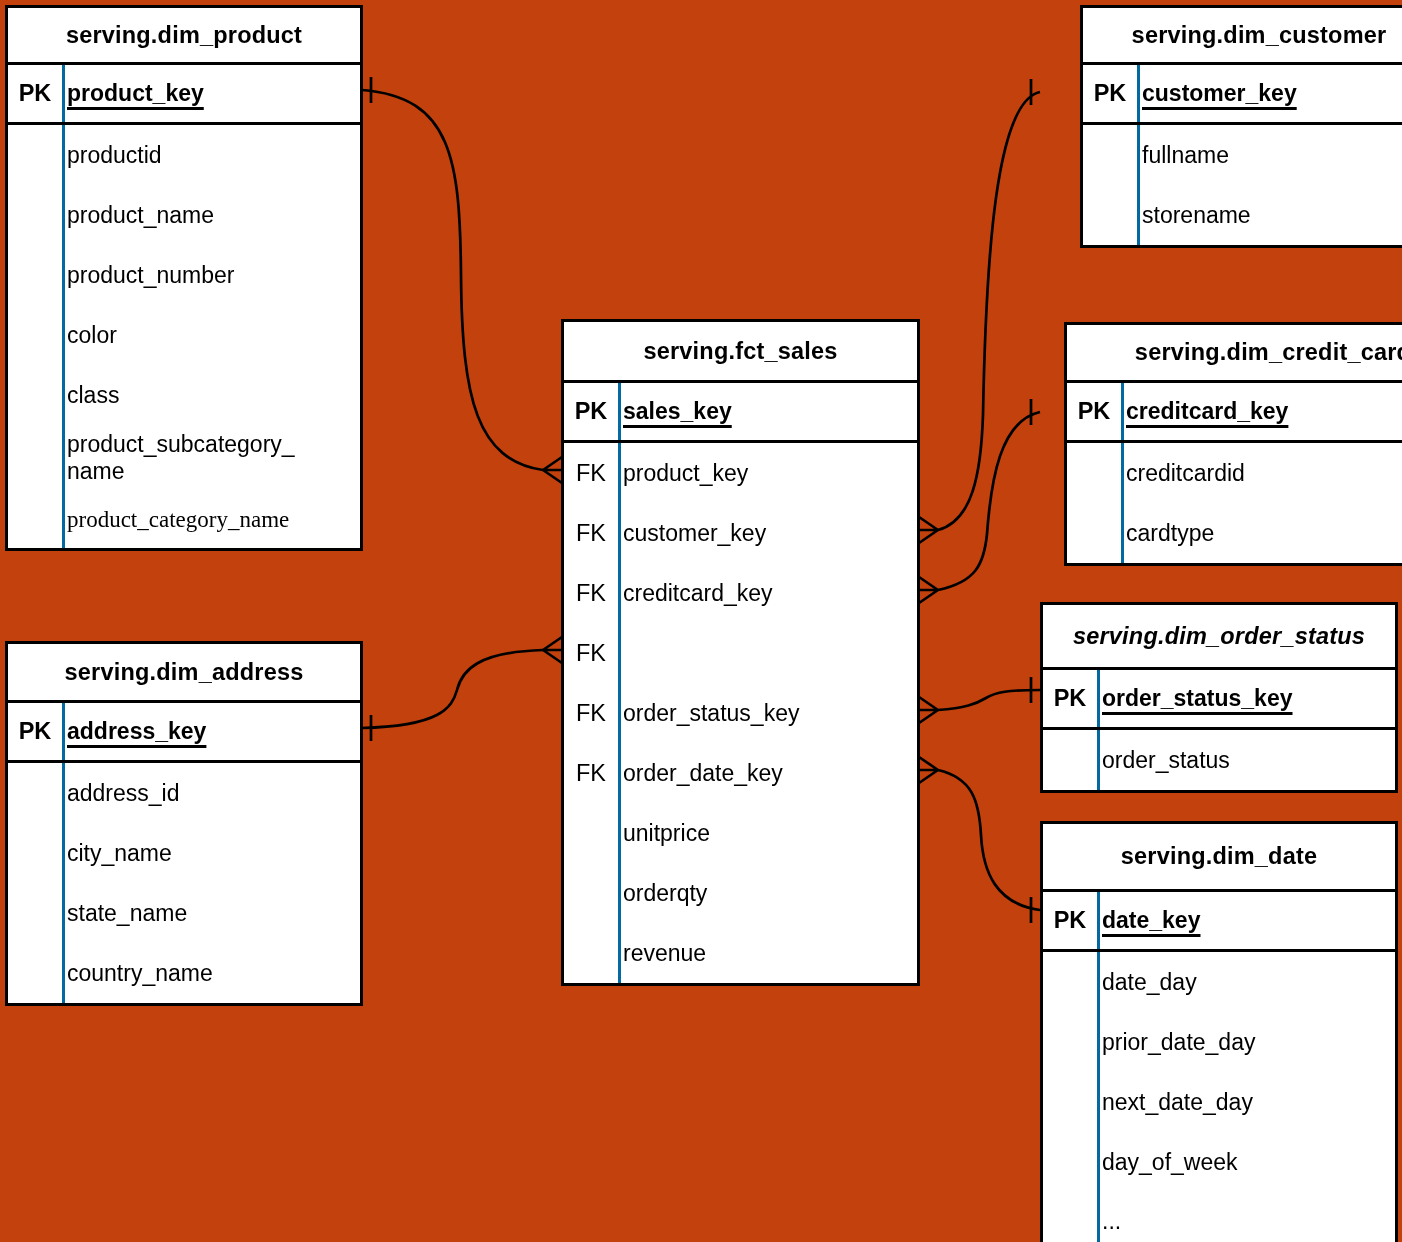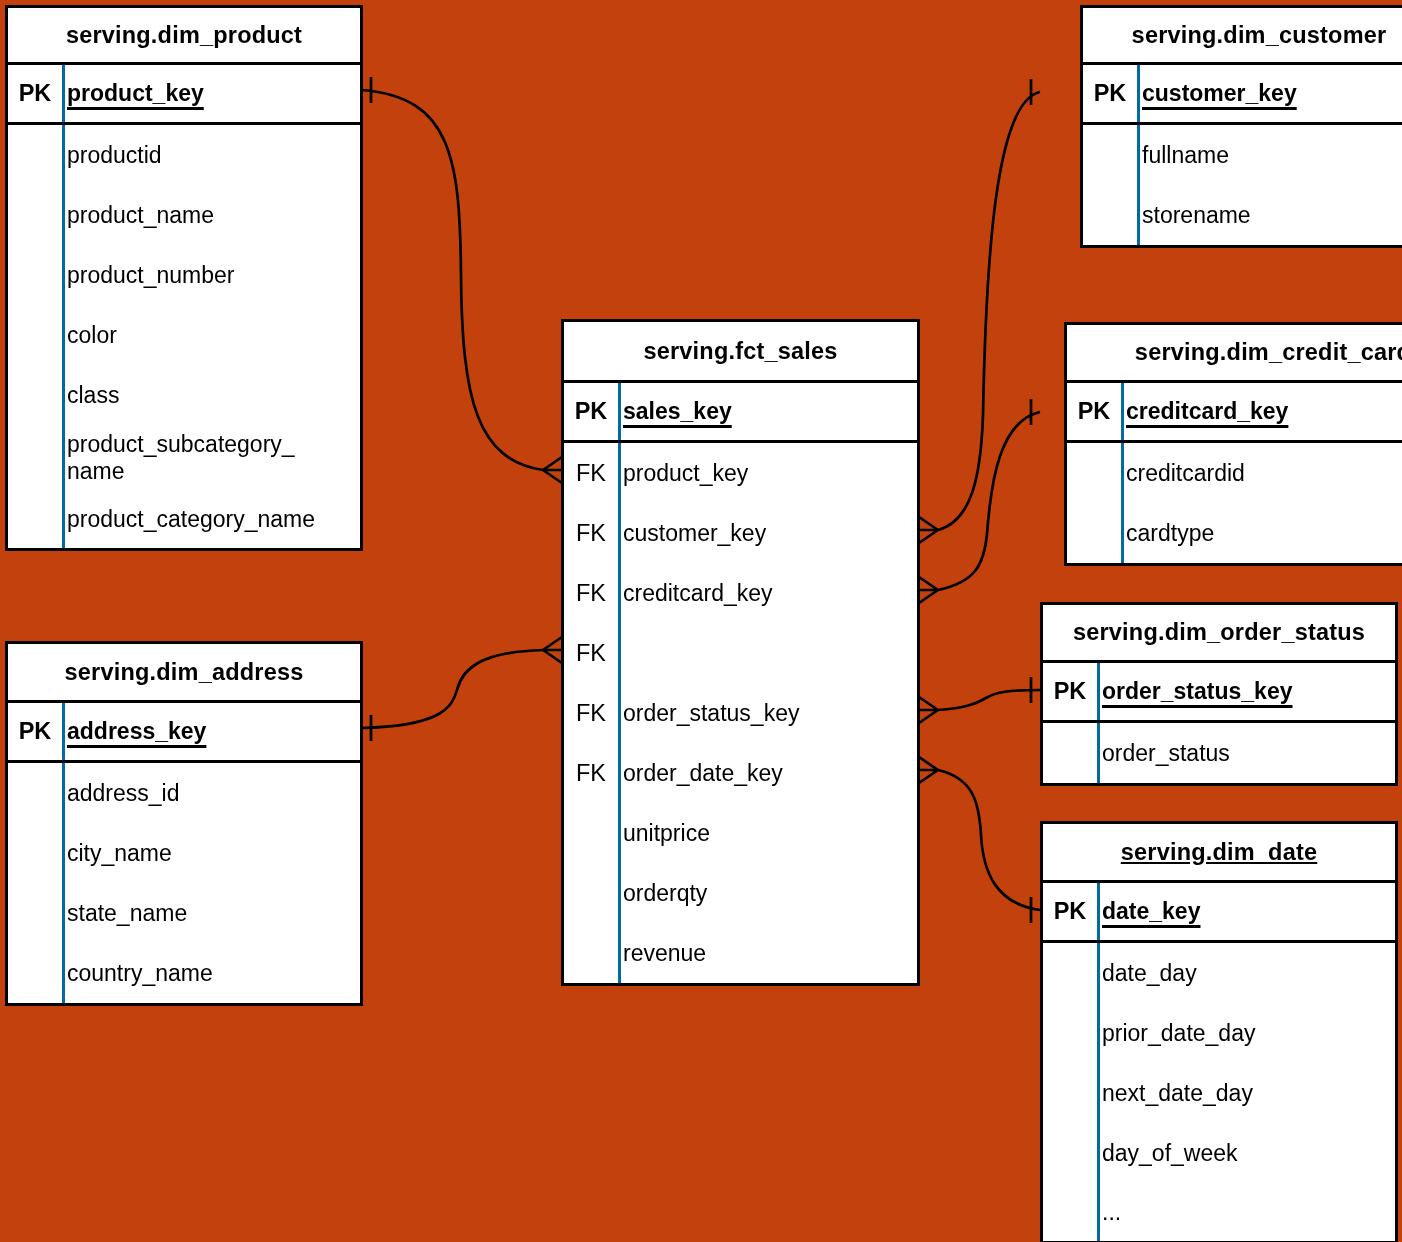--- a/index.html
+++ b/index.html
@@ -94,21 +94,21 @@
       </div>
     <div class="row">
         <div class="kc"></div>
         <div class="fc">class</div>
       </div>
     <div class="row" style="height:65px;">
         <div class="kc"></div>
         <div class="fc">product_subcategory_
 name</div>
       </div>
-    <div class="row" style="height:58px;">
+    <div class="row" style="height:58px;font-family:Liberation Serif, serif;">
         <div class="kc"></div>
         <div class="fc">product_category_name</div>
       </div>
   </div>
 
   <div class="tbl" style="left:1040px; top:5px; width:358px;margin-left:40px;">
     <div class="hdr" style="height:57px;">serving.dim_customer</div>
     <div class="row pkrow">
       <div class="kc bold">PK</div>
       <div class="fc pkfield">customer_key</div>
@@ -176,21 +176,21 @@
         <div class="kc"></div>
         <div class="fc">creditcardid</div>
       </div>
     <div class="row">
         <div class="kc"></div>
         <div class="fc">cardtype</div>
       </div>
   </div>
 
   <div class="tbl" style="left:1040px; top:602px; width:358px;">
-    <div class="hdr" style="height:58px;">serving.dim_order_status</div>
+    <div class="hdr" style="height:65px;font-style:italic;">serving.dim_order_status</div>
     <div class="row pkrow">
       <div class="kc bold">PK</div>
       <div class="fc pkfield">order_status_key</div>
     </div>
     <div class="row">
         <div class="kc"></div>
         <div class="fc">order_status</div>
       </div>
   </div>
 
@@ -212,21 +212,21 @@
         <div class="kc"></div>
         <div class="fc">state_name</div>
       </div>
     <div class="row">
         <div class="kc"></div>
         <div class="fc">country_name</div>
       </div>
   </div>
 
   <div class="tbl" style="left:1040px; top:821px; width:358px;">
-    <div class="hdr" style="height:59px;text-decoration:underline;">serving.dim_date</div>
+    <div class="hdr" style="height:68px;">serving.dim_date</div>
     <div class="row pkrow">
       <div class="kc bold">PK</div>
       <div class="fc pkfield">date_key</div>
     </div>
     <div class="row">
         <div class="kc"></div>
         <div class="fc">date_day</div>
       </div>
     <div class="row">
         <div class="kc"></div>

